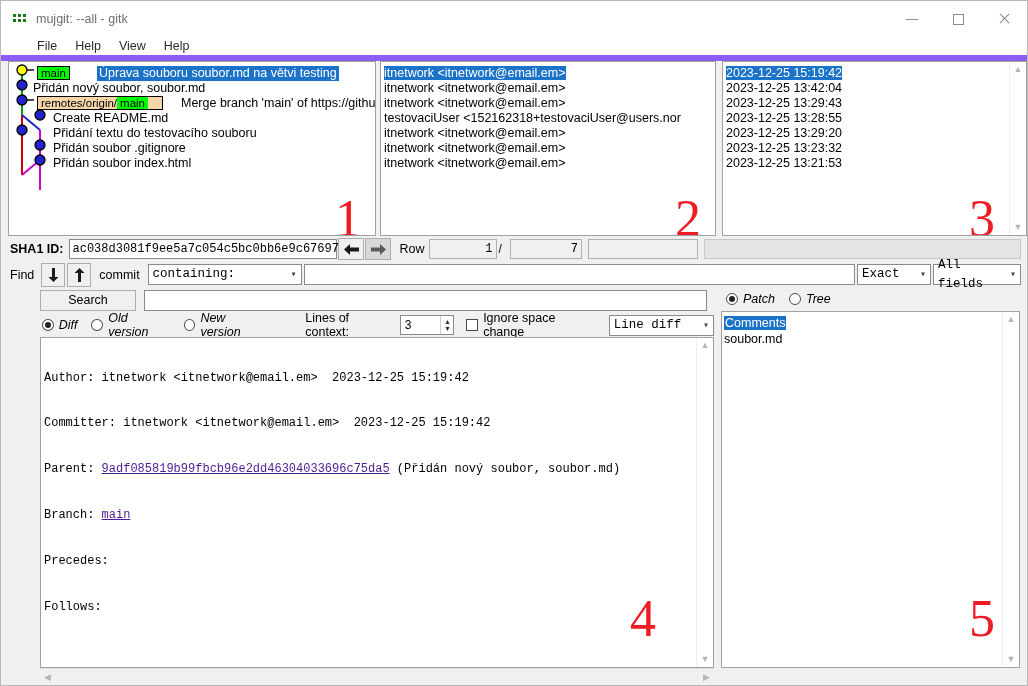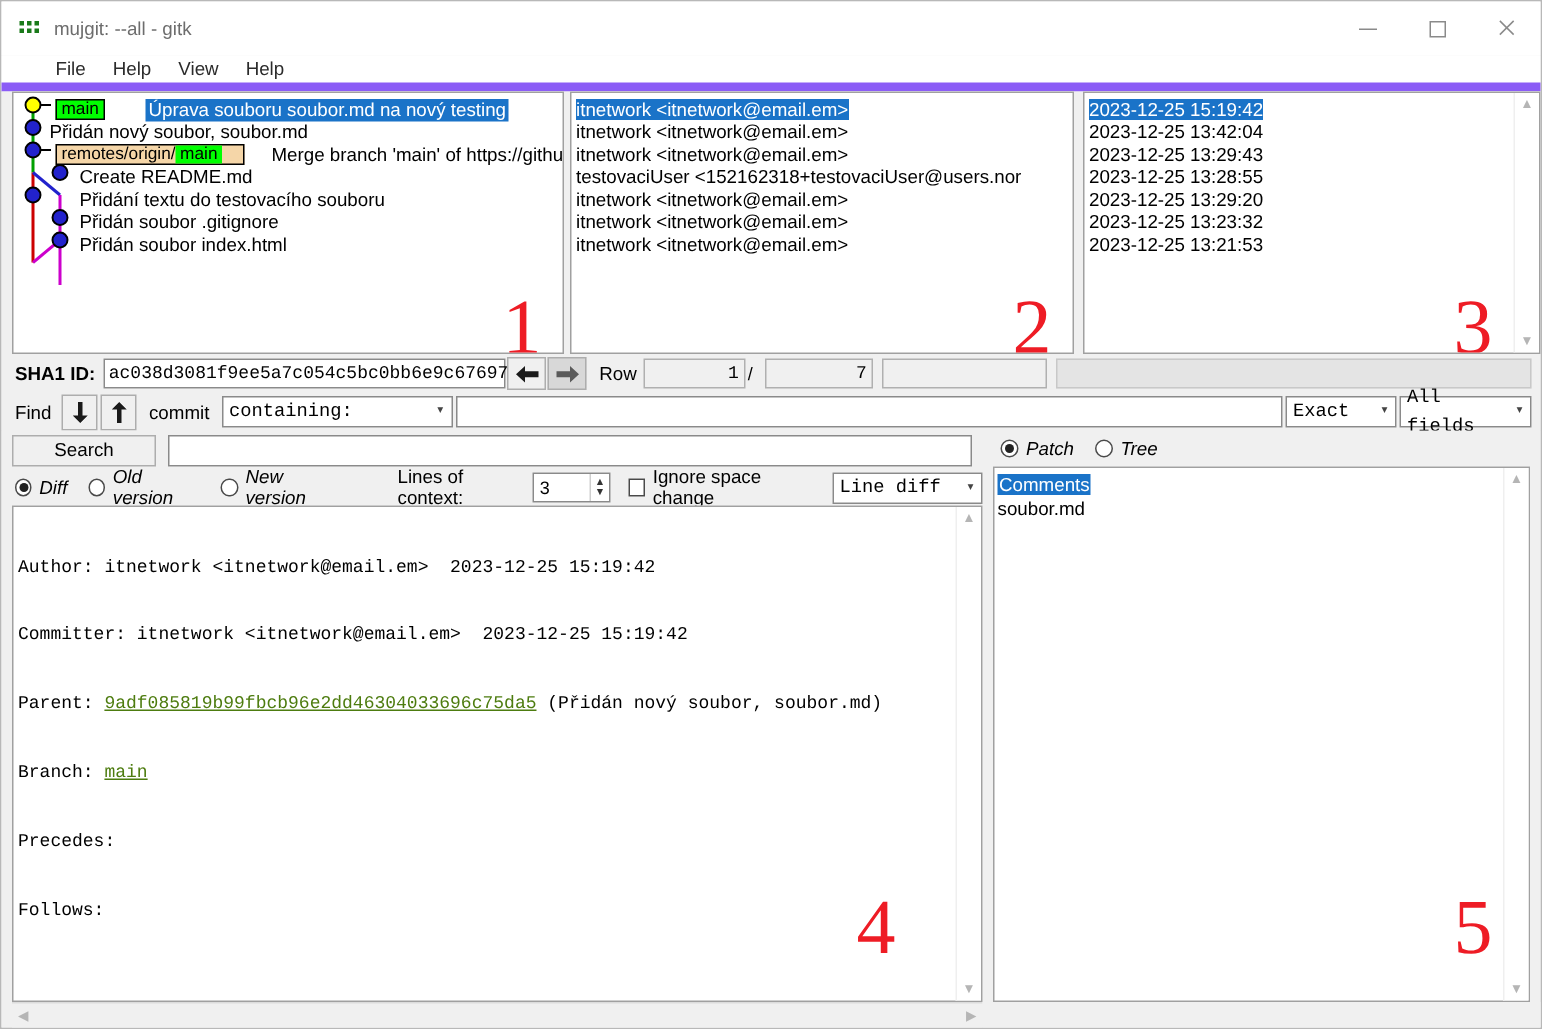--- a/index.html
+++ b/index.html
@@ -149,21 +149,21 @@
     display:flex; align-items:center; justify-content:space-between;
   }
   .sel-containing { width:154px; margin-left:8px; }
   .chev { color:#444; font-size:10px; margin-left:8px; }
   .find-input { flex:1; border:1px solid #8a8a8a; background:#fff; height:21px; margin-left:2px; }
   .sel-exact { width:74px; margin-left:2px; }
   .sel-fields { width:88px; margin-left:2px; }
 
   
   .midwrap { flex:1; display:flex; min-height:0; background:#f0f0f0; }
-  .leftcol { width:654px; display:flex; flex-direction:column; min-width:0; }
+  .leftcol { width:713px; display:flex; flex-direction:column; min-width:0;padding-left:32px; }
   .rightcol { flex:1; display:flex; flex-direction:column; min-width:0; }
 
   .searchrow { height:26px; display:flex; align-items:center; padding:2px 0 2px 7px; }
   .btn {
     background:#f0f0f0; border:1px solid #adadad; height:21px; padding:0 10px;
     font-size:12.5px; display:flex; align-items:center; justify-content:center;
     min-width:96px;
   }
   .search-input { flex:1; border:1px solid #8a8a8a; background:#fff; height:21px; margin-left:8px; margin-right:7px; }
 
@@ -183,21 +183,21 @@
   .sel-linediff { width:108px; margin-left:12px; }
 
   .diffpane {
     flex:1; background:#ffffff; border:1px solid #a0a0a0; margin-left:7px; display:flex;
     min-height:0; position:relative;
   }
   .difftext {
     flex:1; overflow:hidden; font-family:"Liberation Mono", monospace; font-size:12px;
     line-height:15.3px; padding:2px 0 0 3px; white-space:pre; position:relative;
   }
-  .difftext a { color:#4d7c0f; text-decoration:underline; }
+  .difftext a { color:#4c1d95; text-decoration:underline; }
   .hscroll {
     height:17px; background:#f0f0f0; border-top:1px solid #dcdcdc;
     display:flex; align-items:center; justify-content:space-between;
     margin-left:7px; padding:0 4px; color:#b5b5b5; font-size:9px;
   }
 
   .treehdr { height:24px; display:flex; align-items:center; padding-left:12px; font-size:12.5px; }
   .filepane { flex:1; background:#fff; border:1px solid #a0a0a0; margin-left:7px; margin-right:7px;
               display:flex; min-height:0; position:relative; }
   .filelist { flex:1; padding-top:3px; overflow:hidden; }
@@ -257,21 +257,21 @@
           <circle cx="13" cy="23" r="5" fill="#2222cc" stroke="#000" stroke-width="1.3"></circle>
           <circle cx="13" cy="38" r="5" fill="#2222cc" stroke="#000" stroke-width="1.3"></circle>
           <circle cx="31" cy="53" r="5" fill="#2222cc" stroke="#000" stroke-width="1.3"></circle>
           <circle cx="13" cy="68" r="5" fill="#2222cc" stroke="#000" stroke-width="1.3"></circle>
           <circle cx="31" cy="83" r="5" fill="#2222cc" stroke="#000" stroke-width="1.3"></circle>
           <circle cx="31" cy="98" r="5" fill="#2222cc" stroke="#000" stroke-width="1.3"></circle>
         </svg>
 
         <div class="row" style="padding-left:0">
           <span class="lbl-head" style="margin-left:28px">main</span>
-          <span class="msg sel" style="left:88px">Úprava souboru soubor.md na nový testing</span>
+          <span class="msg sel" style="left:88px">Úprava souboru soubor.md na větvi testing</span>
         </div>
         <div class="row">
           <span class="msg" style="left:24px">Přidán nový soubor, soubor.md</span>
         </div>
         <div class="row">
           <span class="lbl-remote" style="margin-left:28px"><span>remotes/origin/</span><span class="hl">main</span><span class="pad"></span></span>
           <span class="msg" style="left:172px">Merge branch 'main' of https://github.</span>
         </div>
         <div class="row">
           <span class="msg" style="left:44px">Create README.md</span>

